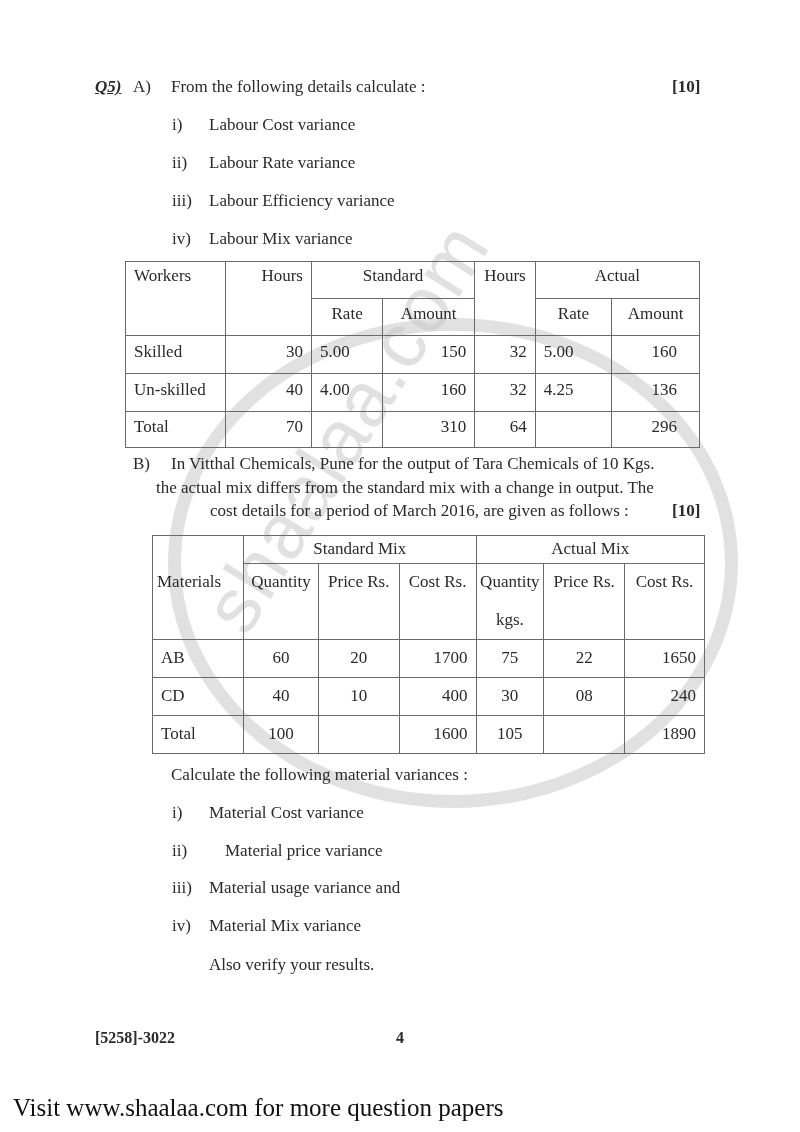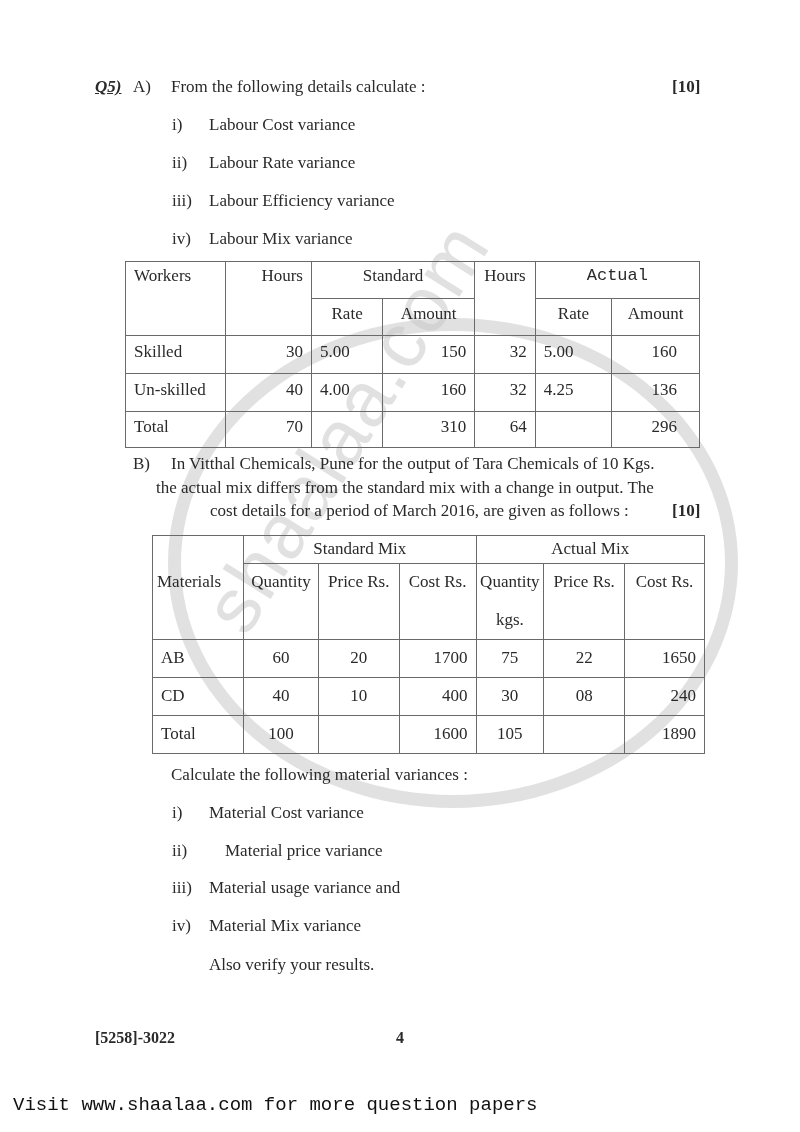--- a/index.html
+++ b/index.html
@@ -13,21 +13,21 @@
                  border: 13px solid rgba(200,200,200,0.55); border-radius: 50%;
                  box-sizing: border-box; pointer-events: none; }
     .wm-text { position: absolute; left: 185px; top: 600px; font-family: "Liberation Sans", sans-serif;
                font-size: 78px; color: rgba(200,200,200,0.55); transform: rotate(-58deg);
                transform-origin: left top; white-space: nowrap; pointer-events: none; letter-spacing: 2px; }
     table { border-collapse: collapse; position: absolute; font-size: 17px; }
     td { border: 1px solid #6a6a6a; padding: 0 8px; vertical-align: top; }
     .r { text-align: right; }
     .c { text-align: center; }
     .l { text-align: left; }
-    .footer-link { font-family: Liberation Mono, monospace; font-size: 19px; color: #111; }
+    .footer-link { font-family: Liberation Serif, serif; font-size: 25px; color: #111; }
   </style>
 </head>
 <body>
 
 <div class="watermark"></div>
 <div class="wm-text">shaalaa.com</div>
 
 <div class="abs t bold ital" style="left:95px; top:77px;text-decoration:underline;">Q5)</div>
 <div class="abs t" style="left:133px; top:77px;">A)</div>
 <div class="abs t" style="left:171px; top:77px;">From the following details calculate :</div>
@@ -51,21 +51,21 @@
       <col style="width:57px">
       <col style="width:74px">
       <col style="width:85px">
   </colgroup>
   <tbody>
       <tr style="height:37px;">
     <td rowspan="2" class="l" style="padding-top:4px;">Workers</td>
     <td rowspan="2" class="r" style="padding-top:4px;">Hours</td>
     <td colspan="2" class="c" style="padding-top:4px;">Standard</td>
     <td rowspan="2" class="c" style="padding-top:4px;">Hours</td>
-    <td colspan="2" class="c" style="padding-top:4px;font-family:Liberation Mono, monospace;">Actual</td>
+    <td colspan="2" class="c" style="padding-top:4px;">Actual</td>
   </tr>
   <tr style="height:37px;">
     <td class="c" style="padding-top:5px;">Rate</td>
     <td class="c" style="padding-top:5px;">Amount</td>
     <td class="c" style="padding-top:5px;">Rate</td>
     <td class="c" style="padding-top:5px;">Amount</td>
   </tr>
   <tr style="height:38px;">
     <td class="l" style="padding-top:6px;">Skilled</td>
     <td class="r" style="padding-top:6px;">30</td>

